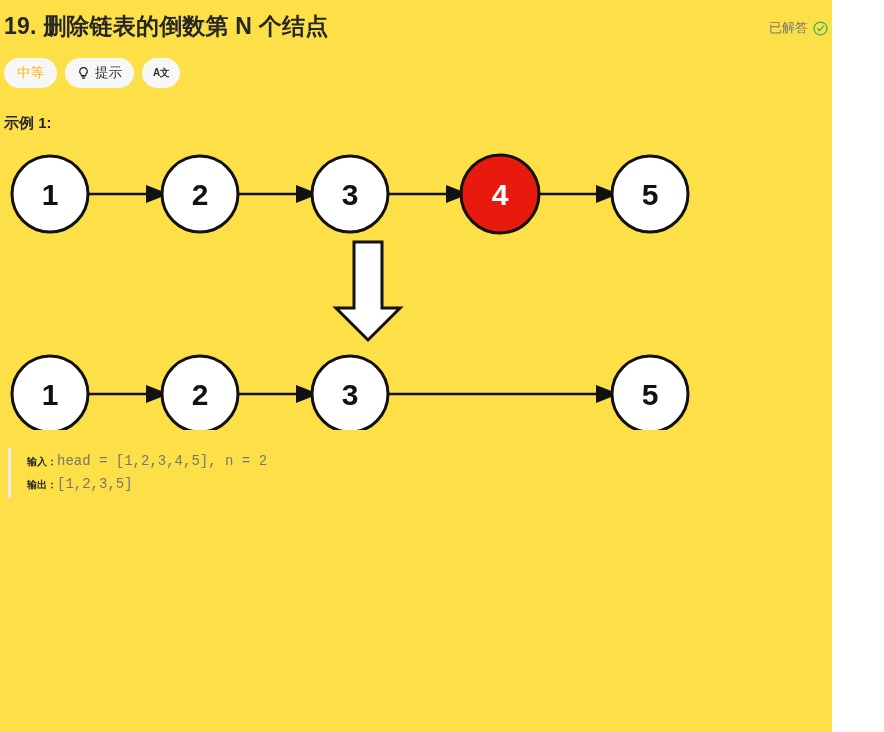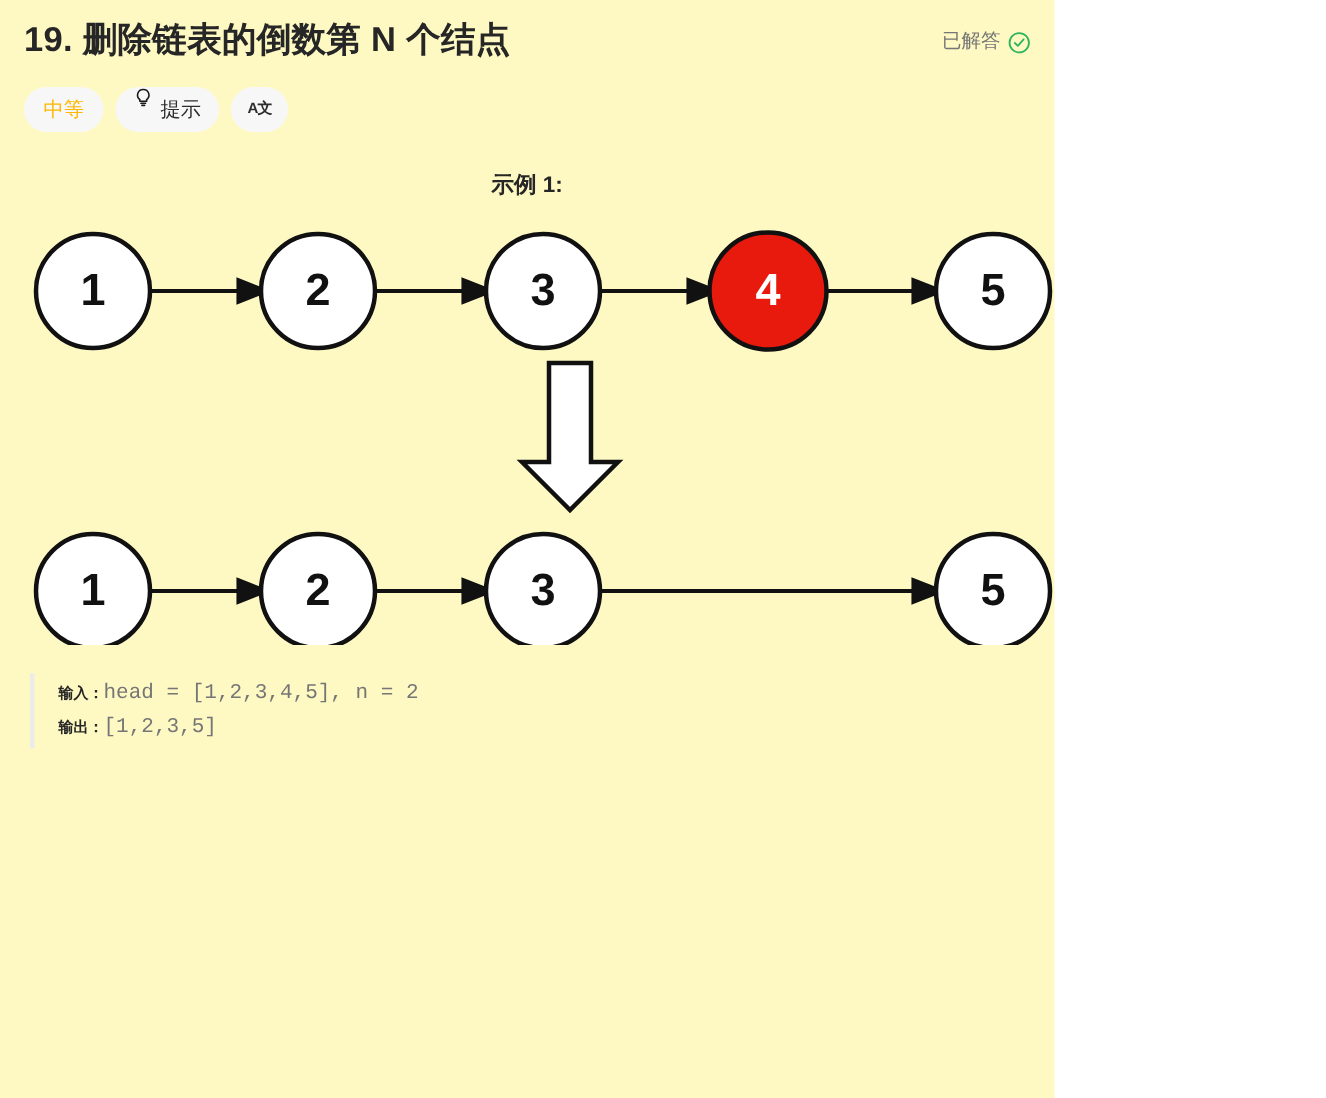--- a/index.html
+++ b/index.html
@@ -7,24 +7,24 @@
     margin: 0;
     padding: 0;
     width: 884px;
     height: 732px;
     background: #ffffff;
     font-family: "Liberation Sans", "DejaVu Sans", sans-serif;
     overflow: hidden;
   }
   .page {
     position: relative;
-    width: 703px;
+    width: 832px;
     height: 732px;
-    background: #fef9c3;
-    padding: 0 16px;
+    background: #fde047;
+    padding: 0 4px;
   }
 
   
   .title-row {
     display: flex;
     align-items: flex-start;
     justify-content: space-between;
     padding-top: 10px;
   }
   .page-title {
@@ -38,34 +38,33 @@
   }
   .solved {
     display: flex;
     align-items: center;
     gap: 5px;
     color: #767676;
     font-size: 13px;
     line-height: 18px;
     padding-top: 9px;
     white-space: nowrap;
-    font-family: Liberation Mono, monospace;
   }
   .solved-check { display: block; }
 
   
   .tags-row {
     display: flex;
     align-items: center;
     gap: 8px;
     margin-top: 16px;
   }
   .pill {
     display: inline-flex;
-    align-items: flex-start;
+    align-items: center;
     gap: 5px;
     height: 30px;
     padding: 0 12px;
     border-radius: 15px;
     background: #f7f7f7;
     color: #2d2d2d;
     font-size: 13.5px;
     line-height: 30px;
     cursor: pointer;
     white-space: nowrap;
@@ -94,21 +93,20 @@
     font-size: 13px;
     color: #262626;
   }
 
   
   .example-heading {
     font-size: 15px;
     font-weight: 700;
     color: #262626;
     margin-top: 26px;
-    text-align: center;
   }
 
   
   .diagram { margin-top: 12px; margin-left: 2px; }
 
   
   .codeblock {
     border-left: 3px solid #ebebeb;
     padding: 2px 0 2px 16px;
     margin-top: 14px;

